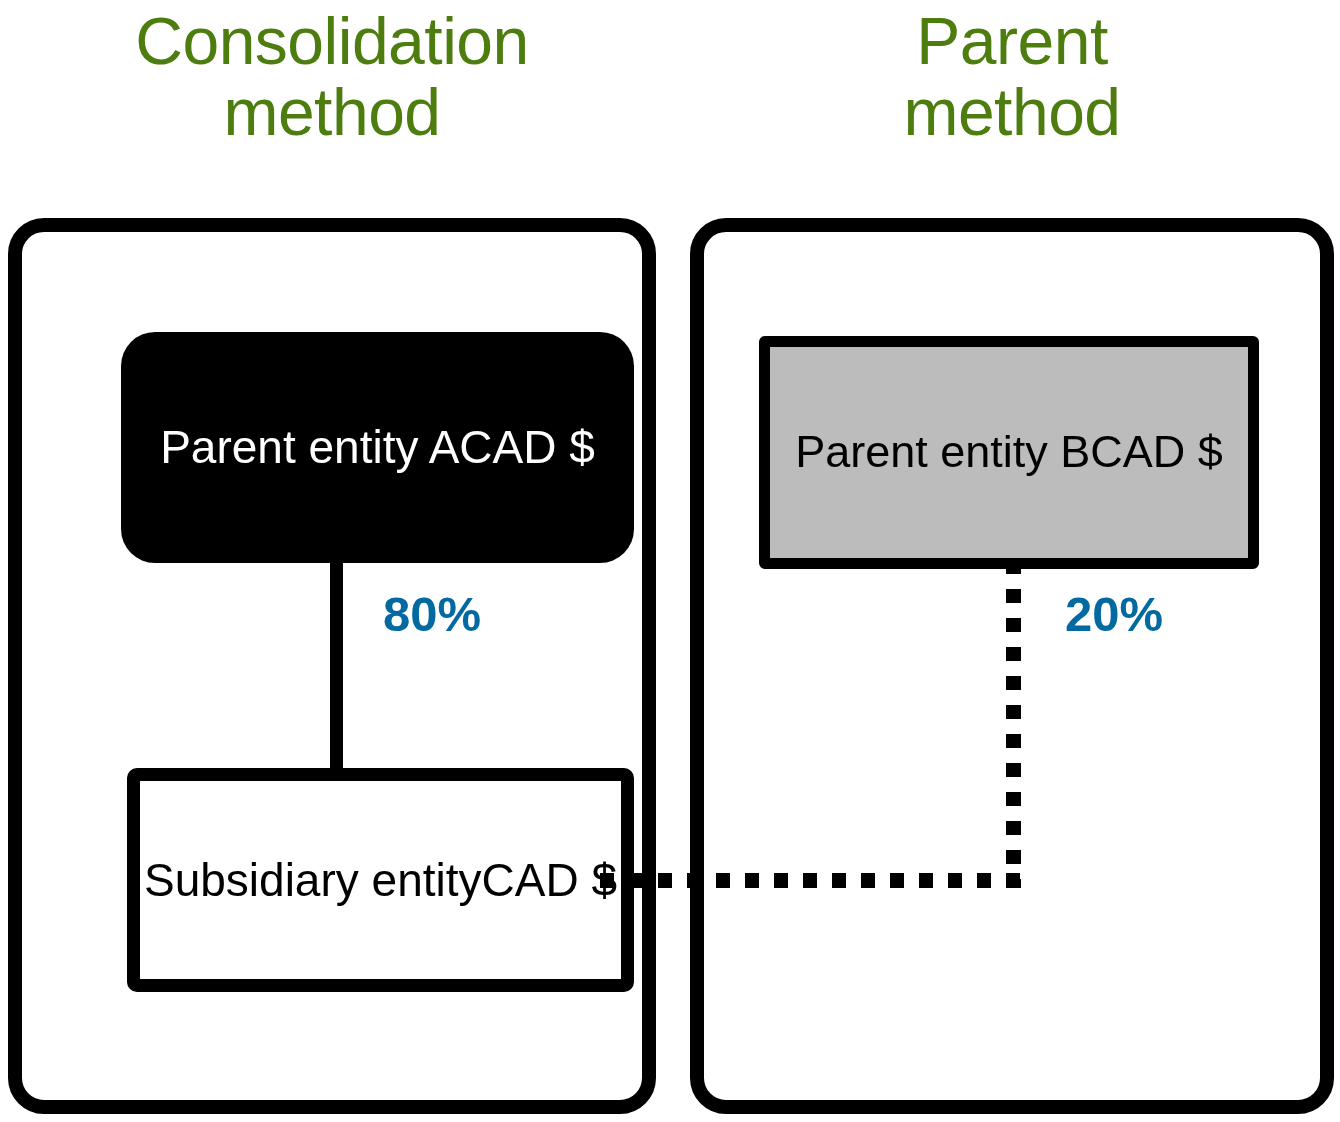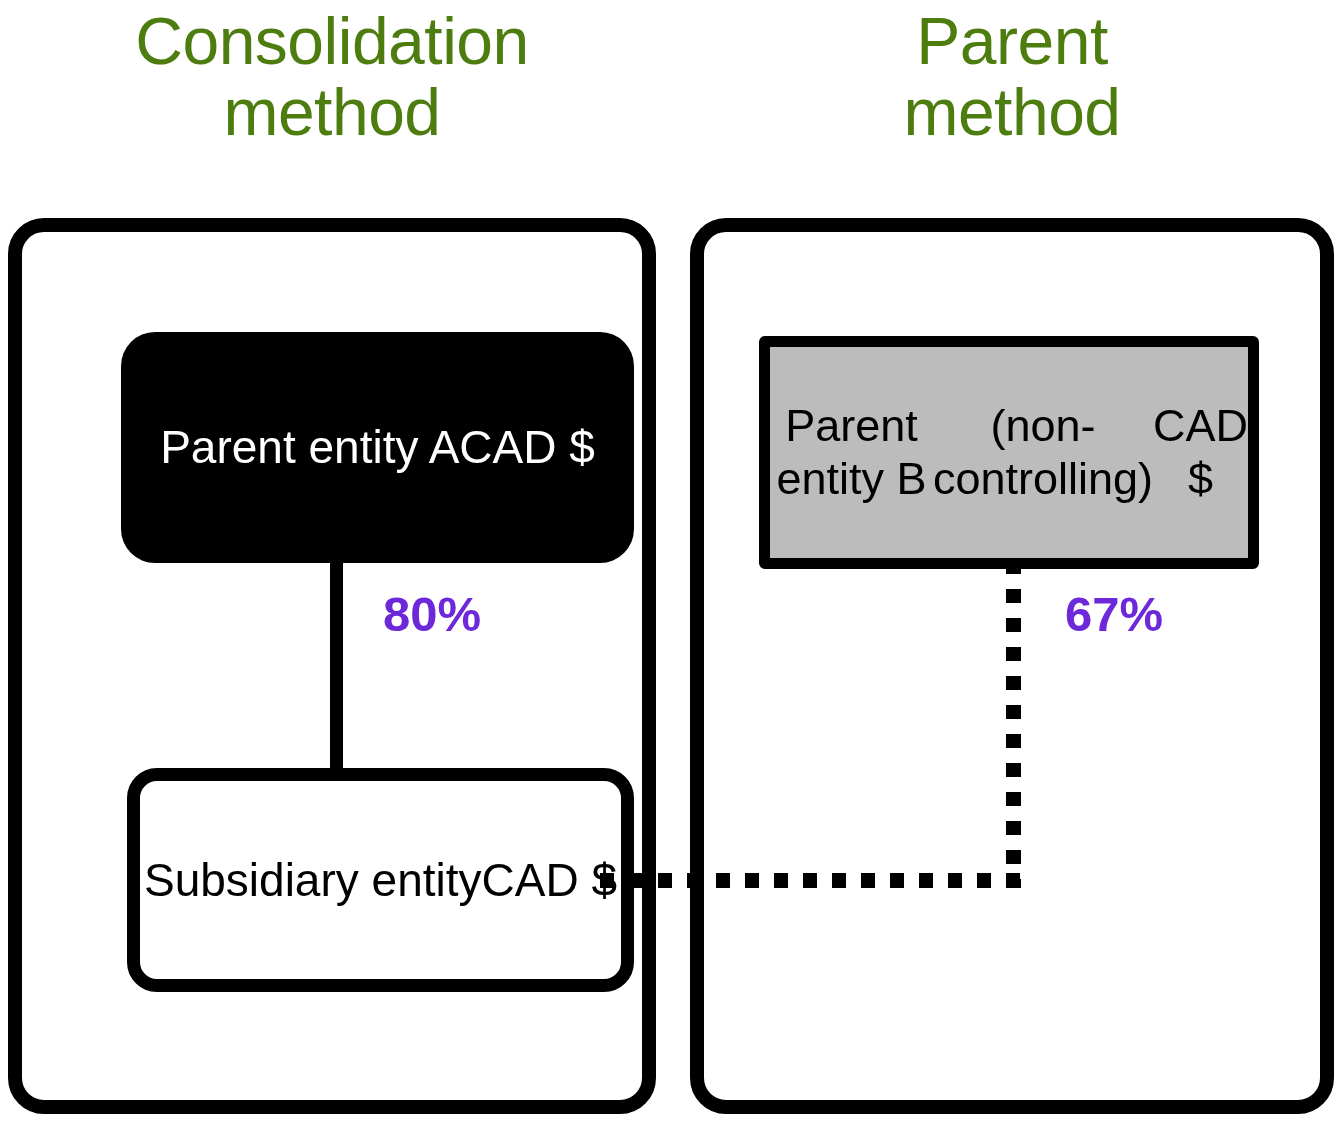--- a/index.html
+++ b/index.html
@@ -91,21 +91,21 @@
 
   
   #box-subsidiary {
     left: 88px;
     top: 768px;
     width: 507px;
     height: 224px;
     background: #ffffff;
     color: #000000;
     border: 13px solid #000000;
-    border-radius: 30px;
+    border-radius: 10px;
   }
   #box-subsidiary .gap { height: 16px; }
 
   
   
   #connector-solid-vertical {
     position: absolute;
     left: 330px;
     top: 555px;
     width: 13px;
@@ -140,21 +140,21 @@
     background-position: left top;
     background-size: 29px 15px;
     background-repeat: repeat-x;
   }
 
   
   .pct-label {
     position: absolute;
     font-size: 49px;
     font-weight: bold;
-    color: #6d28d9;
+    color: #0369a1;
     z-index: 5;
     white-space: nowrap;
   }
   #pct-80 { left: 383px;  top: 586px; }
   #pct-20 { left: 1065px; top: 586px; }
 </style>
 </head>
 <body>
 
 <div id="canvas">
@@ -176,28 +176,27 @@
   <div id="connector-dotted-horizontal"></div>
 
   <div class="entity-box" id="box-parent-a">
     <span class="entity-line">Parent entity A</span>
     <span class="gap"></span>
     <span class="entity-line">CAD $</span>
   </div>
 
   <div class="entity-box" id="box-parent-b">
     <span class="entity-line">Parent entity B</span>
-    <span class="entity-line">(non-controlling)</span>
     <span class="gap"></span>
     <span class="entity-line">CAD $</span>
   </div>
 
   <div class="entity-box" id="box-subsidiary">
     <span class="entity-line">Subsidiary entity</span>
     <span class="gap"></span>
     <span class="entity-line">CAD $</span>
   </div>
 
   <div class="pct-label" id="pct-80">80%</div>
 
-  <div class="pct-label" id="pct-20">67%</div>
+  <div class="pct-label" id="pct-20">20%</div>
 
 </div>
 
 </body></html>

